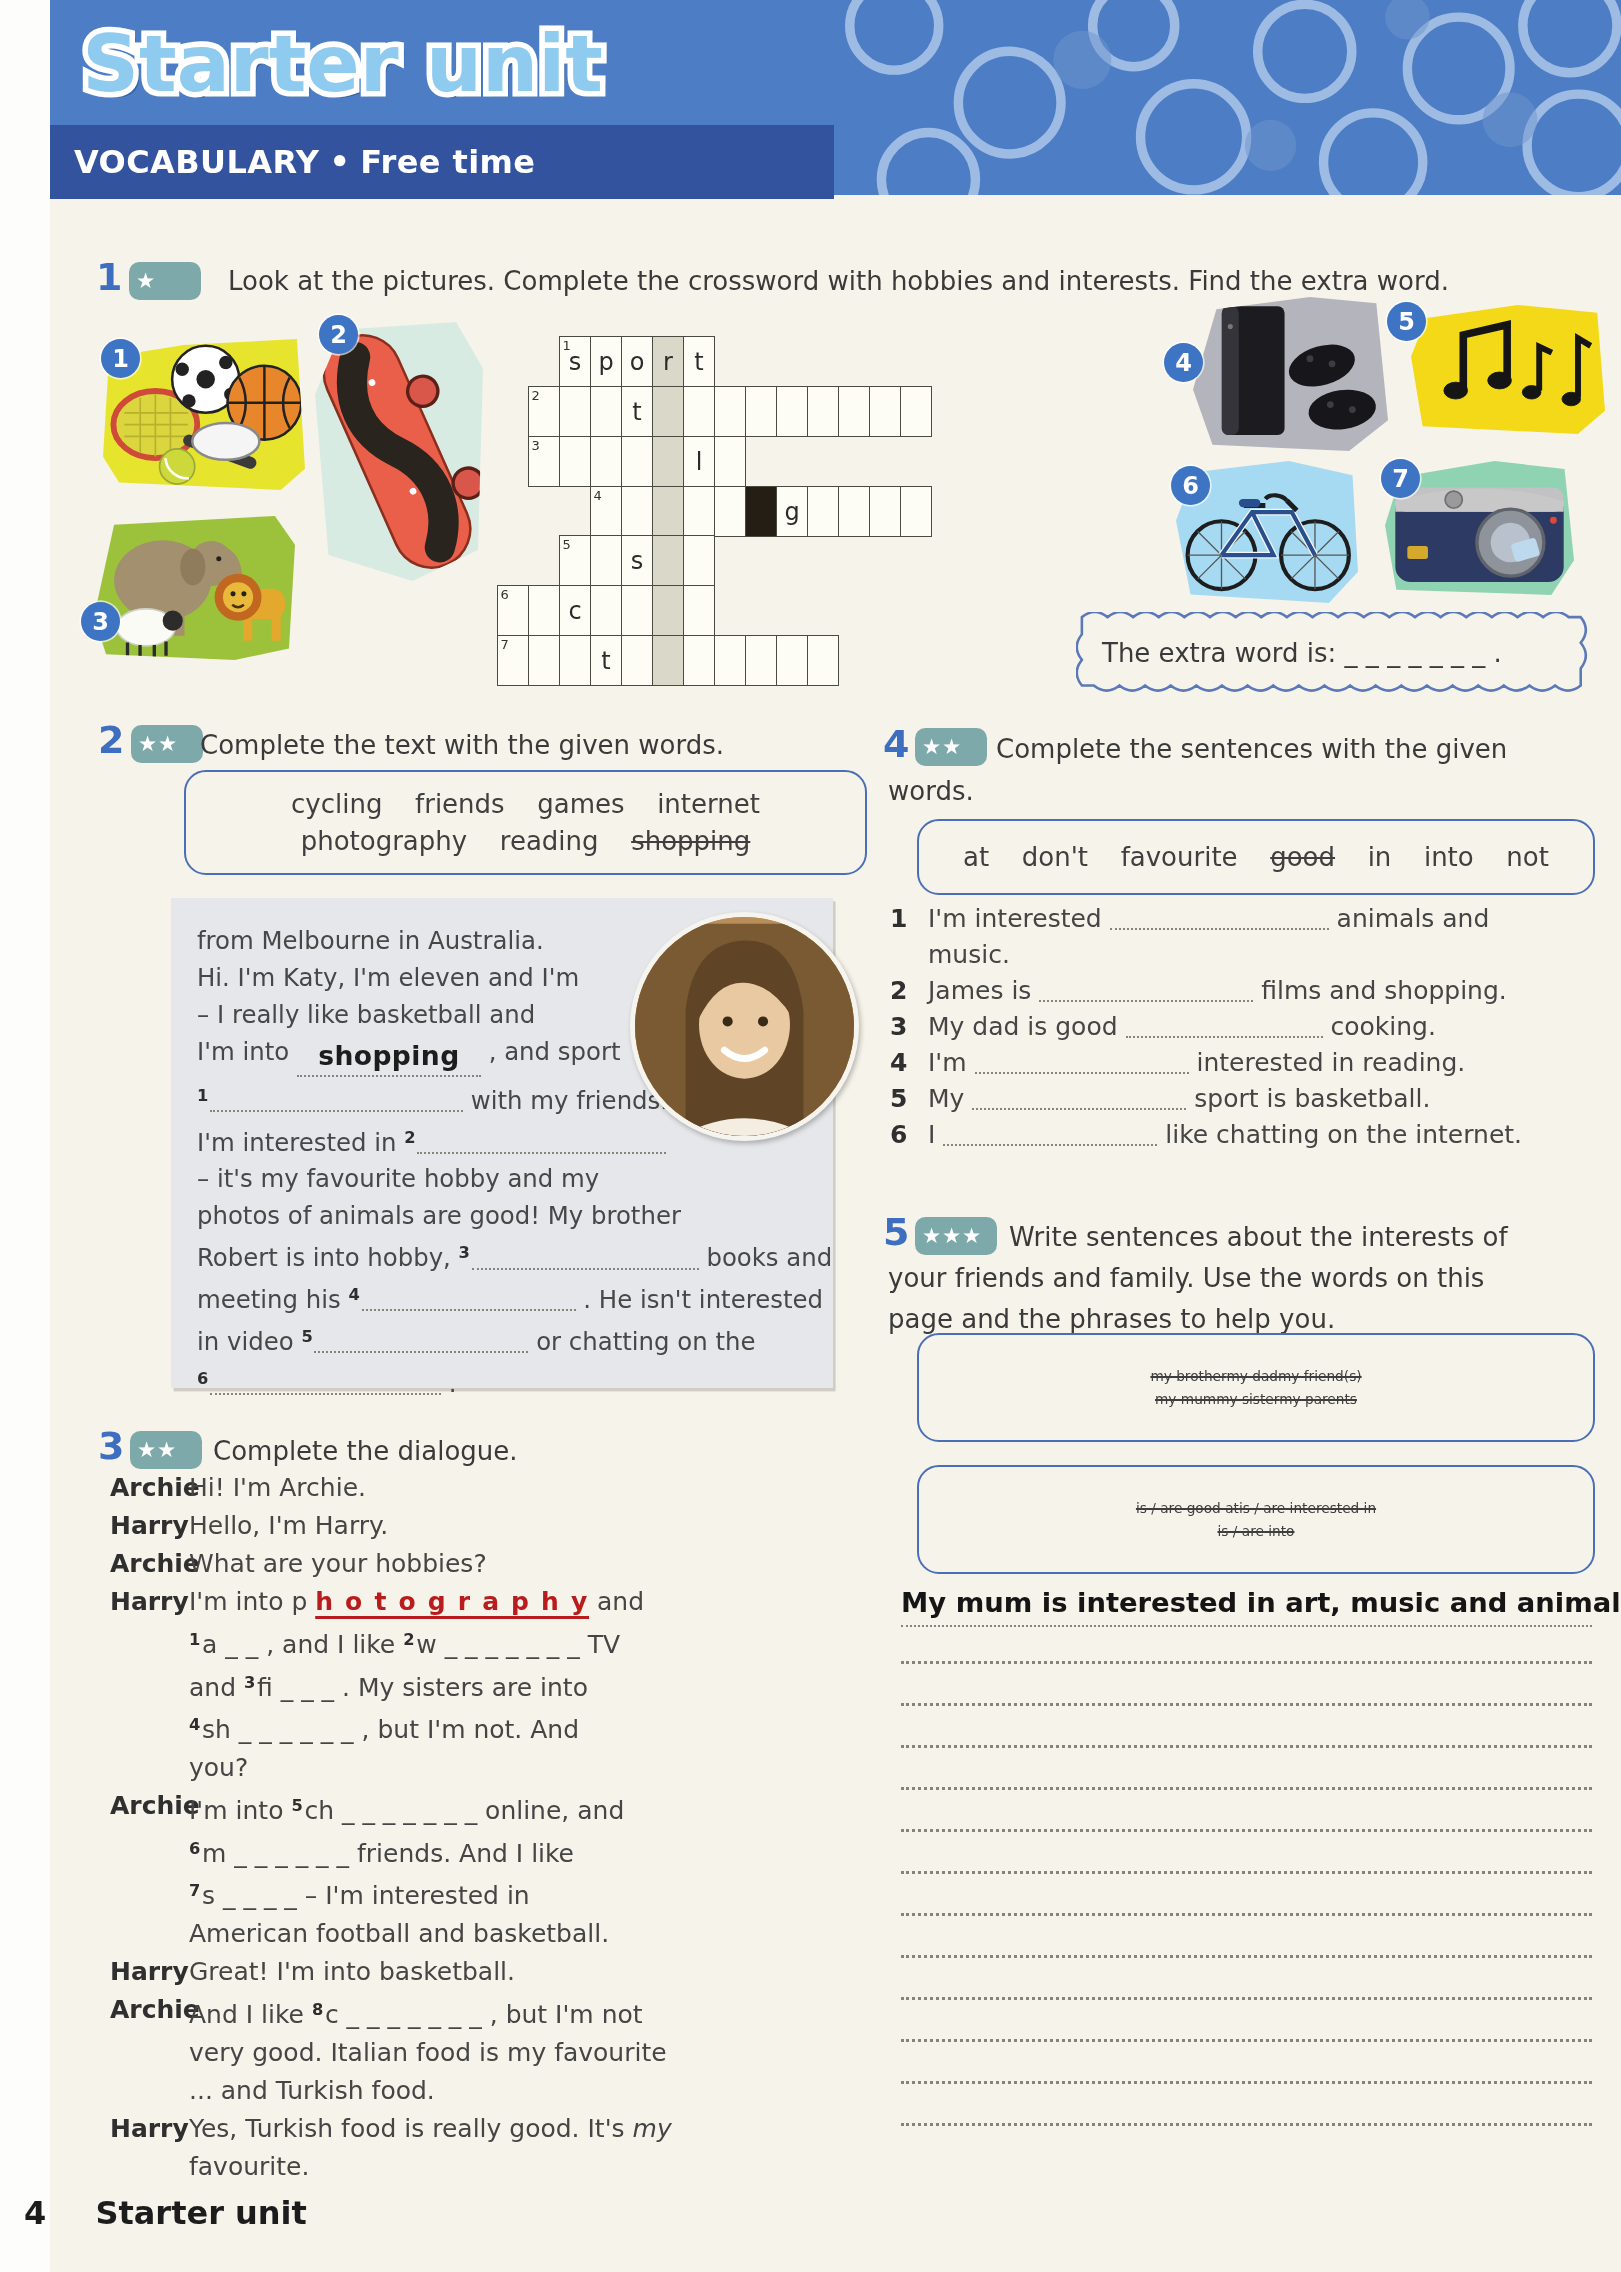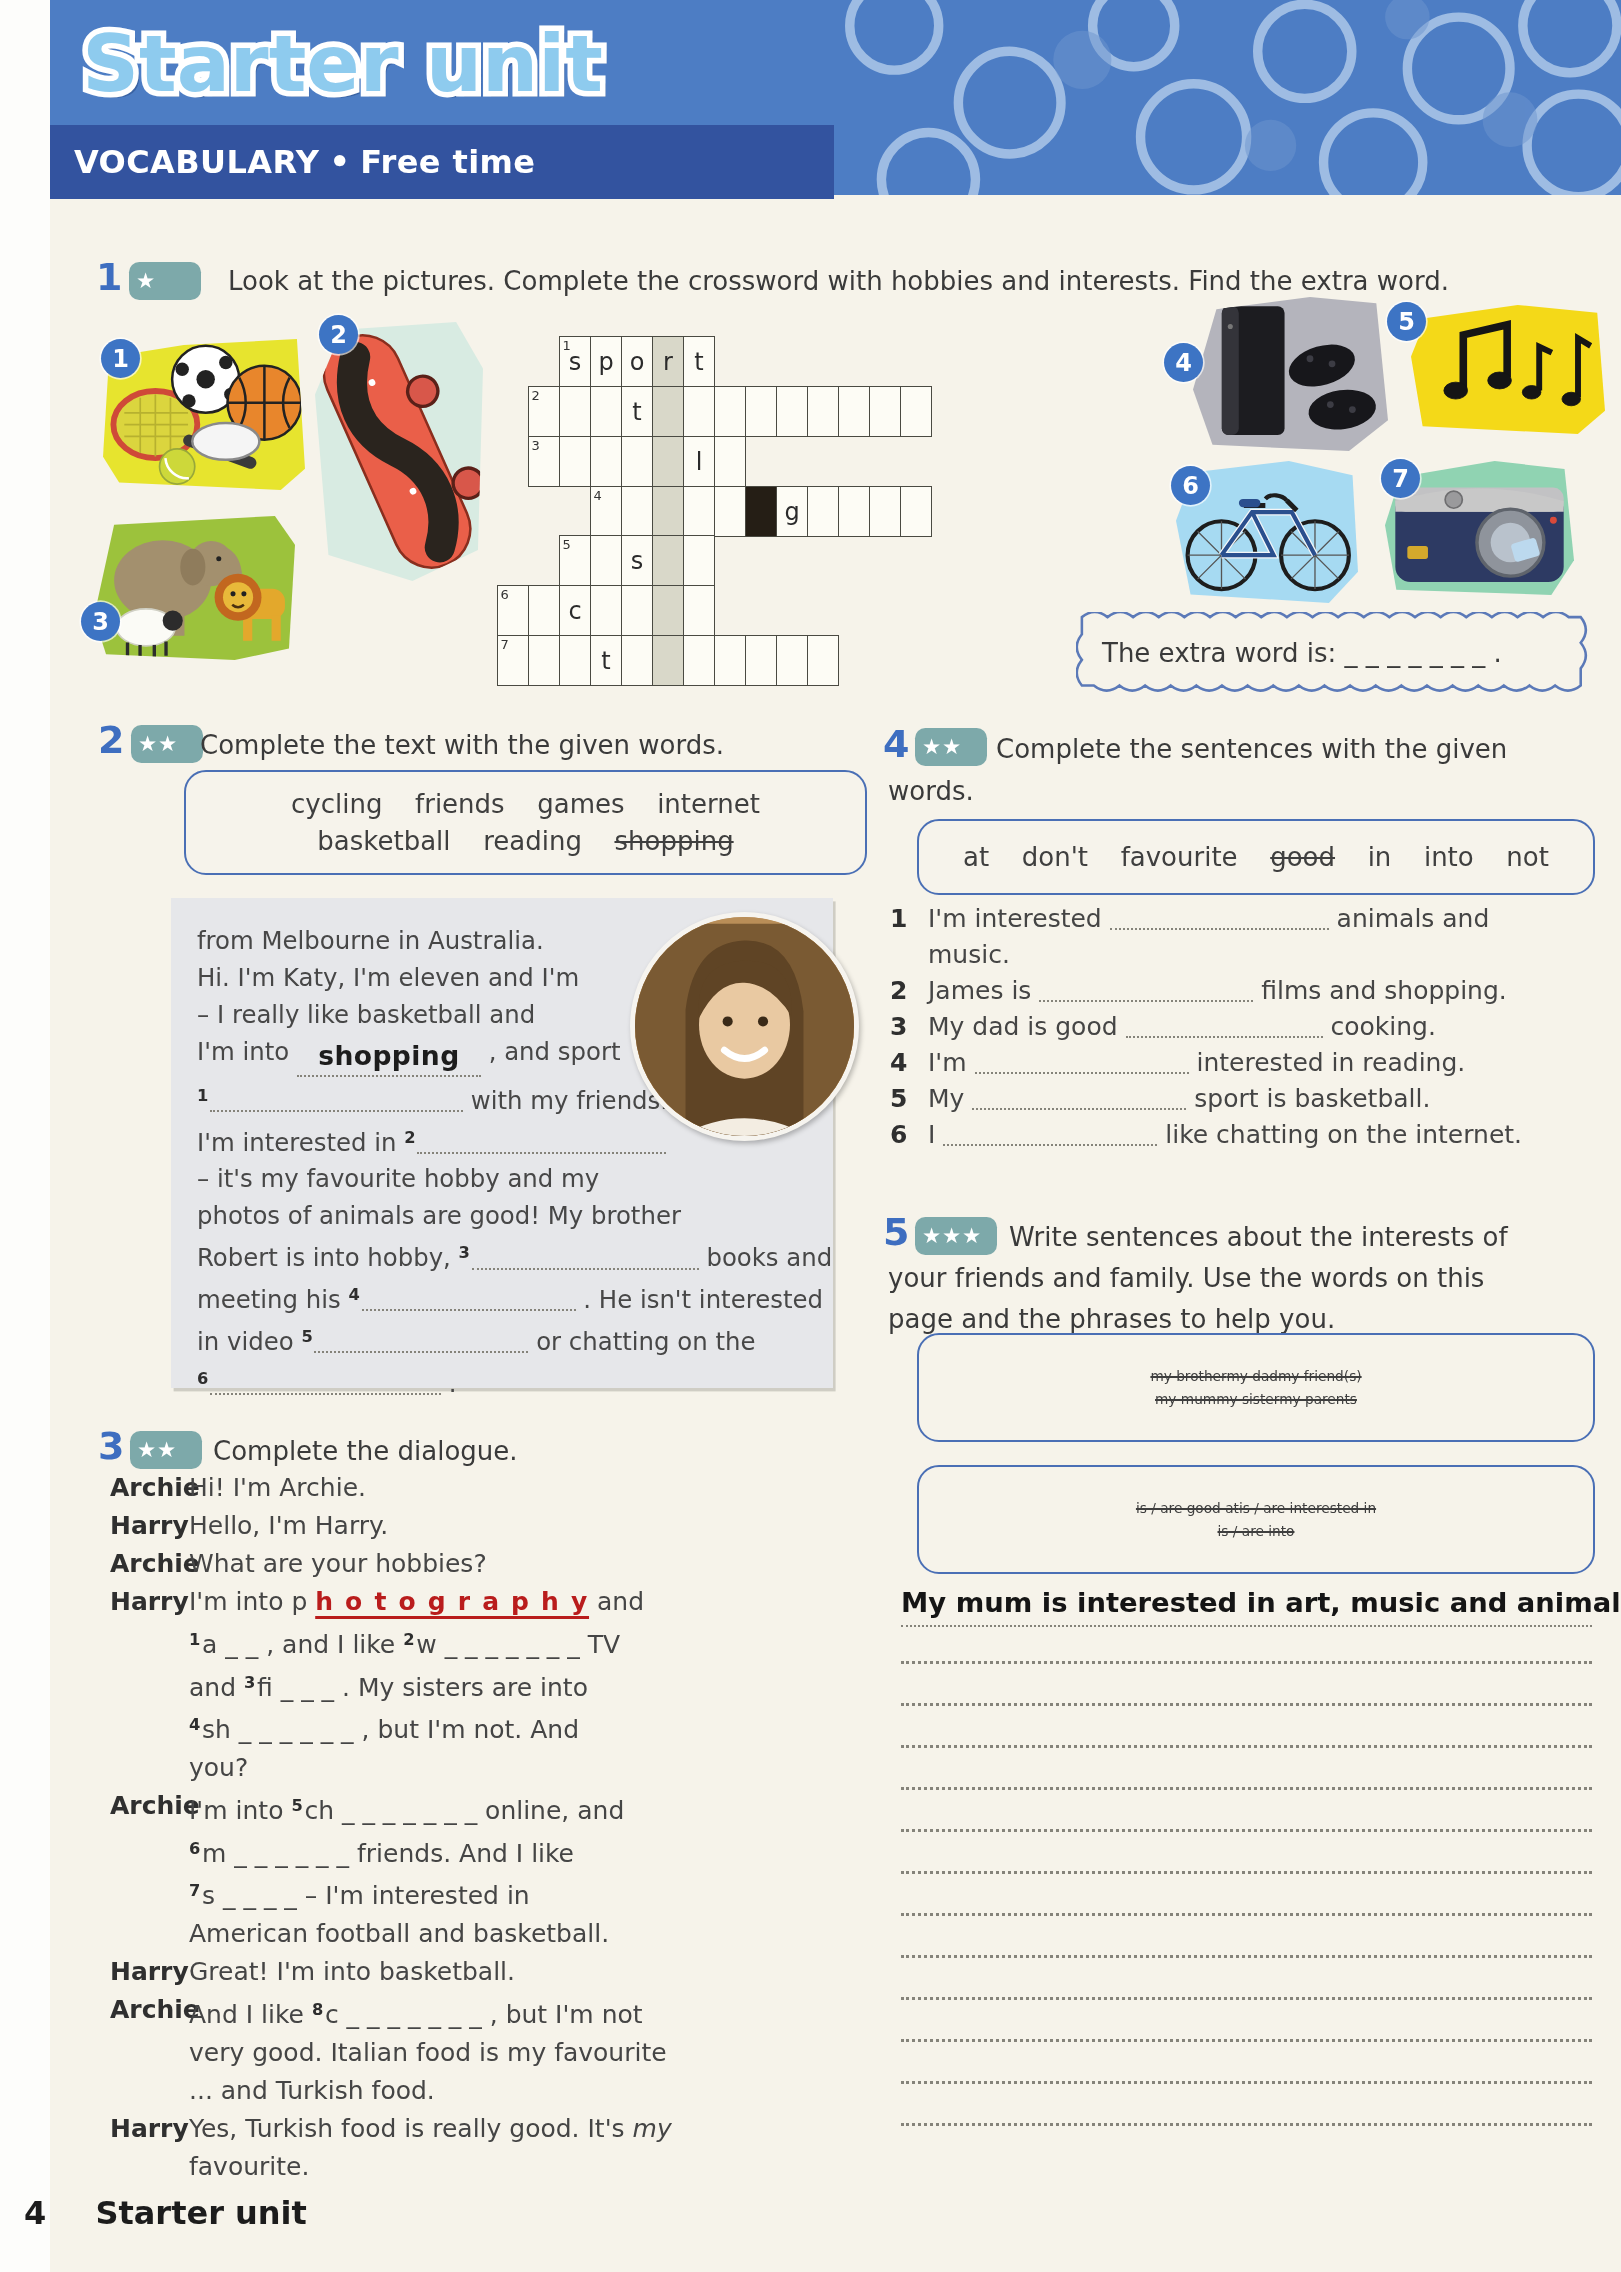--- a/index.html
+++ b/index.html
@@ -335,21 +335,21 @@
 
   <div class="exnum" style="left:98px;top:718px;">2</div>
   <div class="badge" style="left:131px;top:725px;">
       <span class="st">★</span>
       <span class="st">★</span>
     </div>
   <div class="instr" style="left:200px;top:730px;">Complete the text with the given words.</div>
 
   <div class="wordbox" style="left:184px;top:770px;width:679px;height:101px;" id="ex2-wordbox">
       <div class="wline"><span>cycling</span><span>friends</span><span>games</span><span>internet</span></div>
-      <div class="wline"><span>basketball</span><span>reading</span><span class="strike">shopping</span></div>
+      <div class="wline"><span>photography</span><span>reading</span><span class="strike">shopping</span></div>
     </div>
 
   <div id="katy-panel">
     <div id="katy-lines">
         <div class="kline"><span>from Melbourne in Australia.</span></div>
         <div class="kline"><span>Hi. I'm Katy, I'm eleven and I'm</span></div>
         <div class="kline"><span>– I really like basketball and</span></div>
         <div class="kline"><span>I'm into </span><span class="hwline" style="min-width: 184px;"><span class="hw">shopping</span></span><span> , and sport</span></div>
         <div class="kline"><sup class="n">1</sup><span class="dots" style="width: 253px;"></span><span> with my friends.</span></div>
         <div class="kline"><span>I'm interested in </span><sup class="n">2</sup><span class="dots" style="width: 249px;"></span></div>

